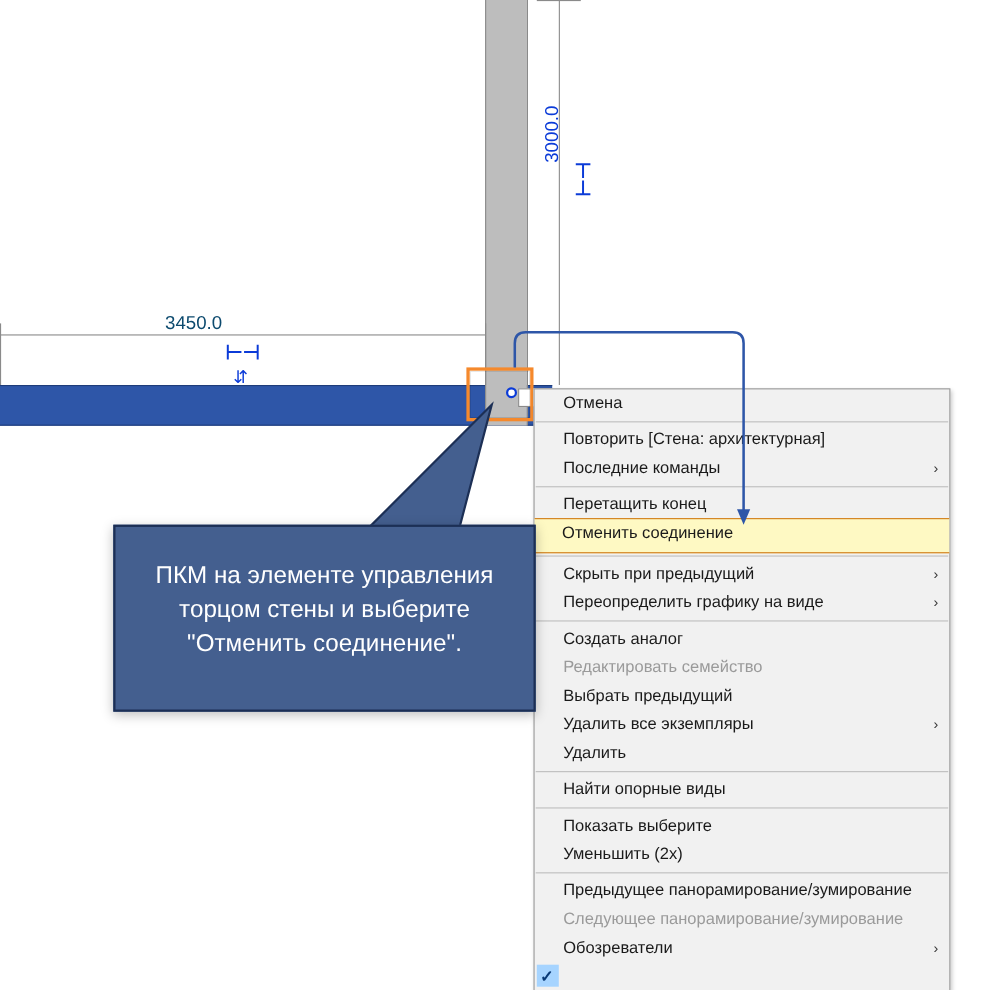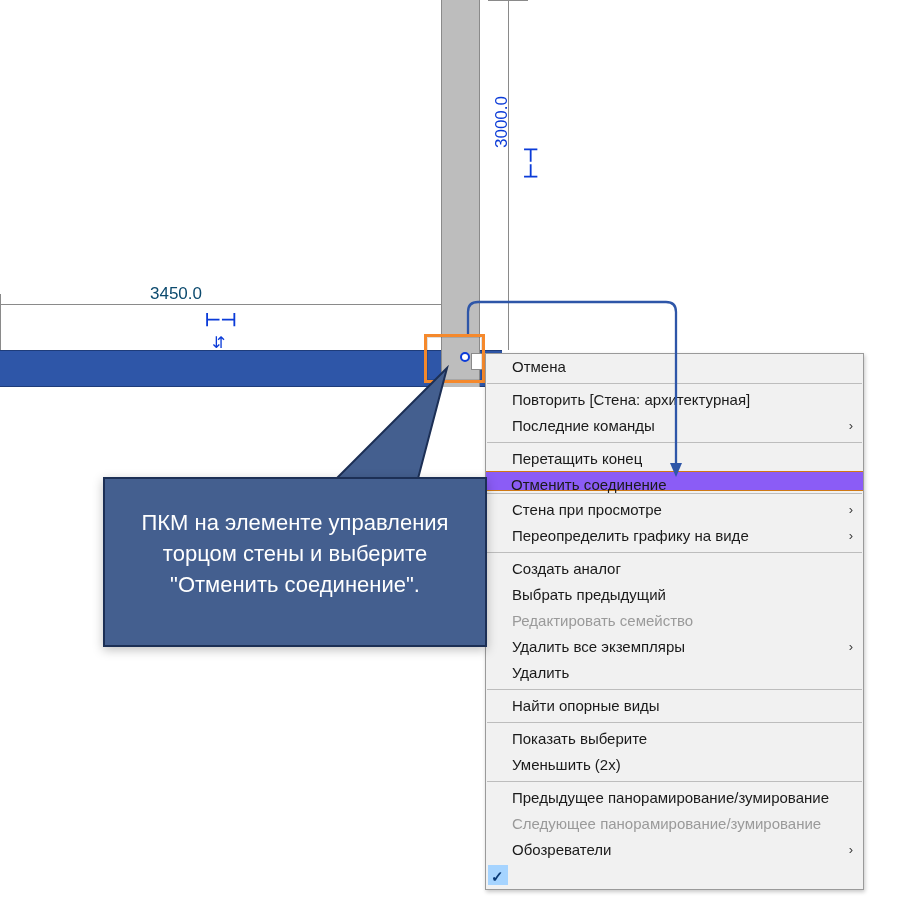--- a/index.html
+++ b/index.html
@@ -38,21 +38,21 @@
              text-align: center; padding: 28px 22px 10px; line-height: 1.42;
              box-shadow: 0 3px 10px rgba(0,0,0,.25); margin-left: 33px; }
   .callout .q { white-space: pre-wrap; }
 
   
   .menu { position: absolute; left: 485px; top: 353px; width: 379px; background: #f1f1f1;
           border: 1px solid #9a9a9a; font-size: 15px; box-shadow: 1px 2px 4px rgba(0,0,0,.22); }
   .menu-row { position: relative; height: 26px; line-height: 26px; padding: 0 33px 0 26px; color: #1a1a1a; white-space: nowrap; }
   .menu-row.disabled { color: #9a9a9a; }
   .menu-row .sub { position: absolute; right: 10px; top: 0; font-size: 13px; color: #3a3a3a; }
-  .menu-row.highlight { background: #8b5cf6; border-top: 1px solid #d07a14; border-bottom: 1px solid #d07a14; height: 20px; line-height: 26px; margin: -1px 0; padding-left: 25px; }
+  .menu-row.highlight { background: #fef9c3; border-top: 1px solid #d07a14; border-bottom: 1px solid #d07a14; height: 32px; line-height: 26px; margin: -1px 0; padding-left: 25px; }
   .menu-sep { height: 1px; background: #bdbdbd; margin: 3px 1px; }
   .menu-check { position: absolute; left: 2px; top: 2px; width: 20px; height: 20px; background: #a6d4ff; }
   .menu-check::after { content: "✓"; position: absolute; left: 3px; top: -1px; font-size: 15px; color: #093a77; font-weight: bold; }
 
   
   .overlay-svg { position: absolute; left: 0; top: 0; width: 900px; height: 900px; pointer-events: none; }
 </style>
 </head>
 <body>
 
@@ -83,26 +83,26 @@
 
   <div class="menu" id="ctx-menu">
       <div class="menu-row"><span>Отмена</span></div>
       <div class="menu-sep"></div>
       <div class="menu-row"><span>Повторить [Стена: архитектурная]</span></div>
       <div class="menu-row"><span>Последние команды</span><span class="sub">›</span></div>
       <div class="menu-sep"></div>
       <div class="menu-row"><span>Перетащить конец</span></div>
       <div class="menu-row highlight"><span>Отменить соединение</span></div>
       <div class="menu-sep"></div>
-      <div class="menu-row"><span>Стена при просмотре</span><span class="sub">›</span></div>
+      <div class="menu-row"><span>Скрыть при предыдущий</span><span class="sub">›</span></div>
       <div class="menu-row"><span>Переопределить графику на виде</span><span class="sub">›</span></div>
       <div class="menu-sep"></div>
       <div class="menu-row"><span>Создать аналог</span></div>
+      <div class="menu-row disabled"><span>Редактировать семейство</span></div>
       <div class="menu-row"><span>Выбрать предыдущий</span></div>
-      <div class="menu-row disabled"><span>Редактировать семейство</span></div>
       <div class="menu-row"><span>Удалить все экземпляры</span><span class="sub">›</span></div>
       <div class="menu-row"><span>Удалить</span></div>
       <div class="menu-sep"></div>
       <div class="menu-row"><span>Найти опорные виды</span></div>
       <div class="menu-sep"></div>
       <div class="menu-row"><span>Показать выберите</span></div>
       <div class="menu-row"><span>Уменьшить (2x)</span></div>
       <div class="menu-sep"></div>
       <div class="menu-row"><span>Предыдущее панорамирование/зумирование</span></div>
       <div class="menu-row disabled"><span>Следующее панорамирование/зумирование</span></div>

